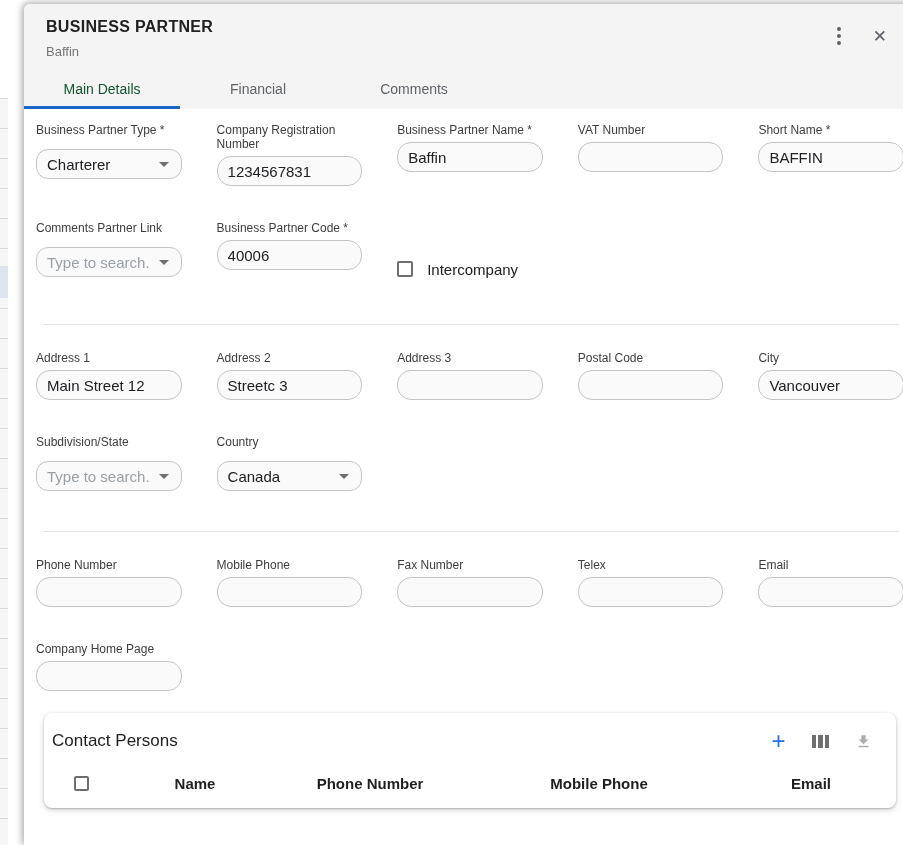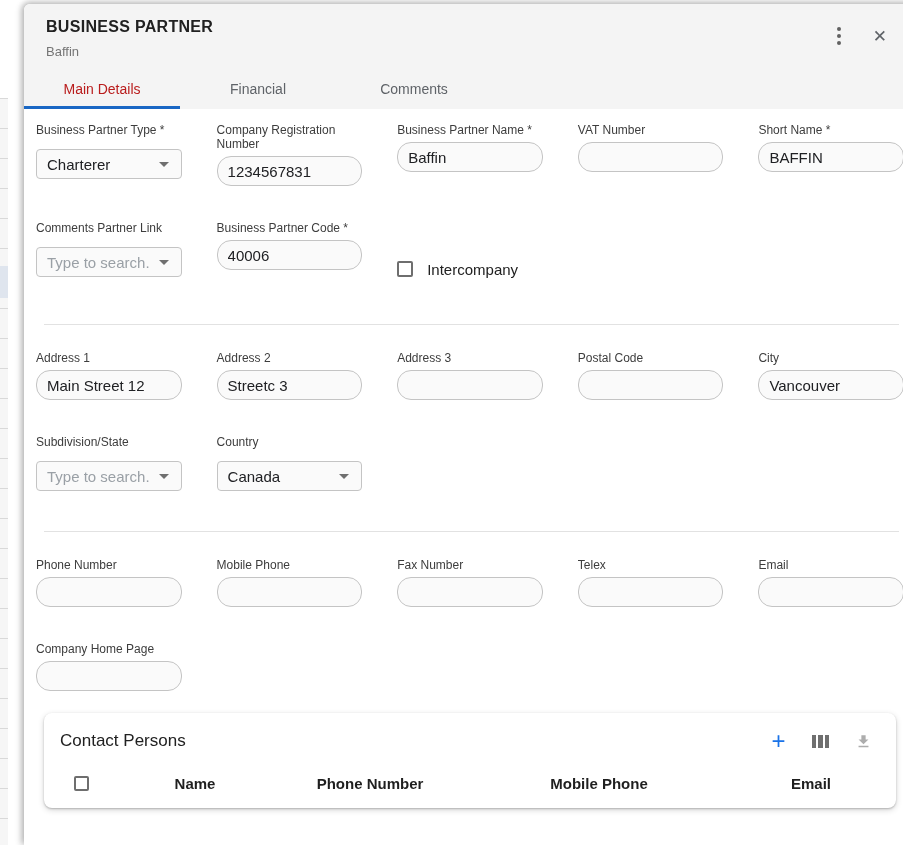--- a/index.html
+++ b/index.html
@@ -24,43 +24,43 @@
   .panel-title { font-size:16px; font-weight:700; color:#212121; letter-spacing:0.3px; }
   .panel-subtitle { font-size:13px; color:#757575; margin-top:8px; }
   .header-icons { display:flex; align-items:center; gap:22px; padding-top:5px; }
   .kebab-btn { display:flex; flex-direction:column; gap:3px; padding:4px 6px; cursor:pointer; }
   .kebab-btn i { width:4px; height:4px; border-radius:50%; background:#616161; }
   .close-btn { font-size:17px; color:#5f6368; cursor:pointer; line-height:1; padding:4px; }
 
   .tabs { display:flex; margin-top:13px; }
   .tab { width:156px; height:37px; display:flex; align-items:center; justify-content:center;
     font-size:14px; color:#5f6368; border-bottom:3px solid transparent; cursor:pointer; }
-  .tab.active { color:#b91c1c; border-bottom-color:#1a67c4; }
+  .tab.active { color:#14532d; border-bottom-color:#1a67c4; }
 
   .content { flex:1; padding:14px 15px 0 12px; overflow:hidden; }
 
   .form-grid { display:grid; grid-template-columns:repeat(5, 1fr); column-gap:16px; row-gap:12px;gap:35px; }
   .field-label { display:block; font-size:12px; color:#3d3d3d; margin-bottom:5px; line-height:14px; }
   .text-input { width:100%; height:30px; background:#fafafa; border:1px solid #c4c4c4; border-radius:14px;
     padding:0 10px; font-family:"Liberation Sans", sans-serif; font-size:15px; color:#202124; outline:none; }
-  .select-box { width:100%; height:30px; background:#fafafa; border:1px solid #c4c4c4; border-radius:4px;
+  .select-box { width:100%; height:30px; background:#fafafa; border:1px solid #c4c4c4; border-radius:12px;
     padding:0 12px 0 10px; display:flex; align-items:center; justify-content:space-between; cursor:pointer;margin-top:12px; }
   .select-value { font-size:15px; color:#202124; }
   .select-value.placeholder { color:#9aa0a6; }
   .caret { width:0; height:0; border-left:5px solid transparent; border-right:5px solid transparent; border-top:5.5px solid #6f6f6f; }
 
   .checkbox-row { display:flex; align-items:center; gap:14px; height:30px; margin-top:33px; cursor:pointer; }
   .checkbox { width:16px; height:16px; border:2px solid #6e6e6e; border-radius:2px; background:#fff; }
   .checkbox-label { font-size:15px; color:#212121; }
 
   .section-divider { border:none; border-top:1px solid #e2e2e2; margin:40px 5px 26px 8px; }
 
   .card { margin:22px 8px 0 8px; background:#fff; border-radius:8px;
     box-shadow:0 1px 2px rgba(0,0,0,0.22), 0 2px 6px rgba(0,0,0,0.16); }
-  .card-header { display:flex; align-items:center; justify-content:space-between; padding:18px 24px 0 16px; }
+  .card-header { display:flex; align-items:center; justify-content:space-between; padding:18px 24px 0 8px; }
   .card-title { font-size:17px; color:#212121; }
   .card-toolbar { display:flex; align-items:center; gap:26px; }
   .add-btn { color:#1a73e8; font-size:24px; font-weight:300; line-height:20px; cursor:pointer; }
   .columns-btn { display:flex; gap:2px; cursor:pointer; }
   .columns-btn i { width:4.5px; height:13px; background:#6f6f6f; }
   .download-btn { cursor:pointer; display:flex; }
 
   .table-header { display:grid; grid-template-columns:42px 186px 164px 294px 130px; align-items:center;
     padding:24px 16px 16px 16px; }
   .table-header .col { font-size:15px; font-weight:700; color:#1f1f1f; text-align:center; }

